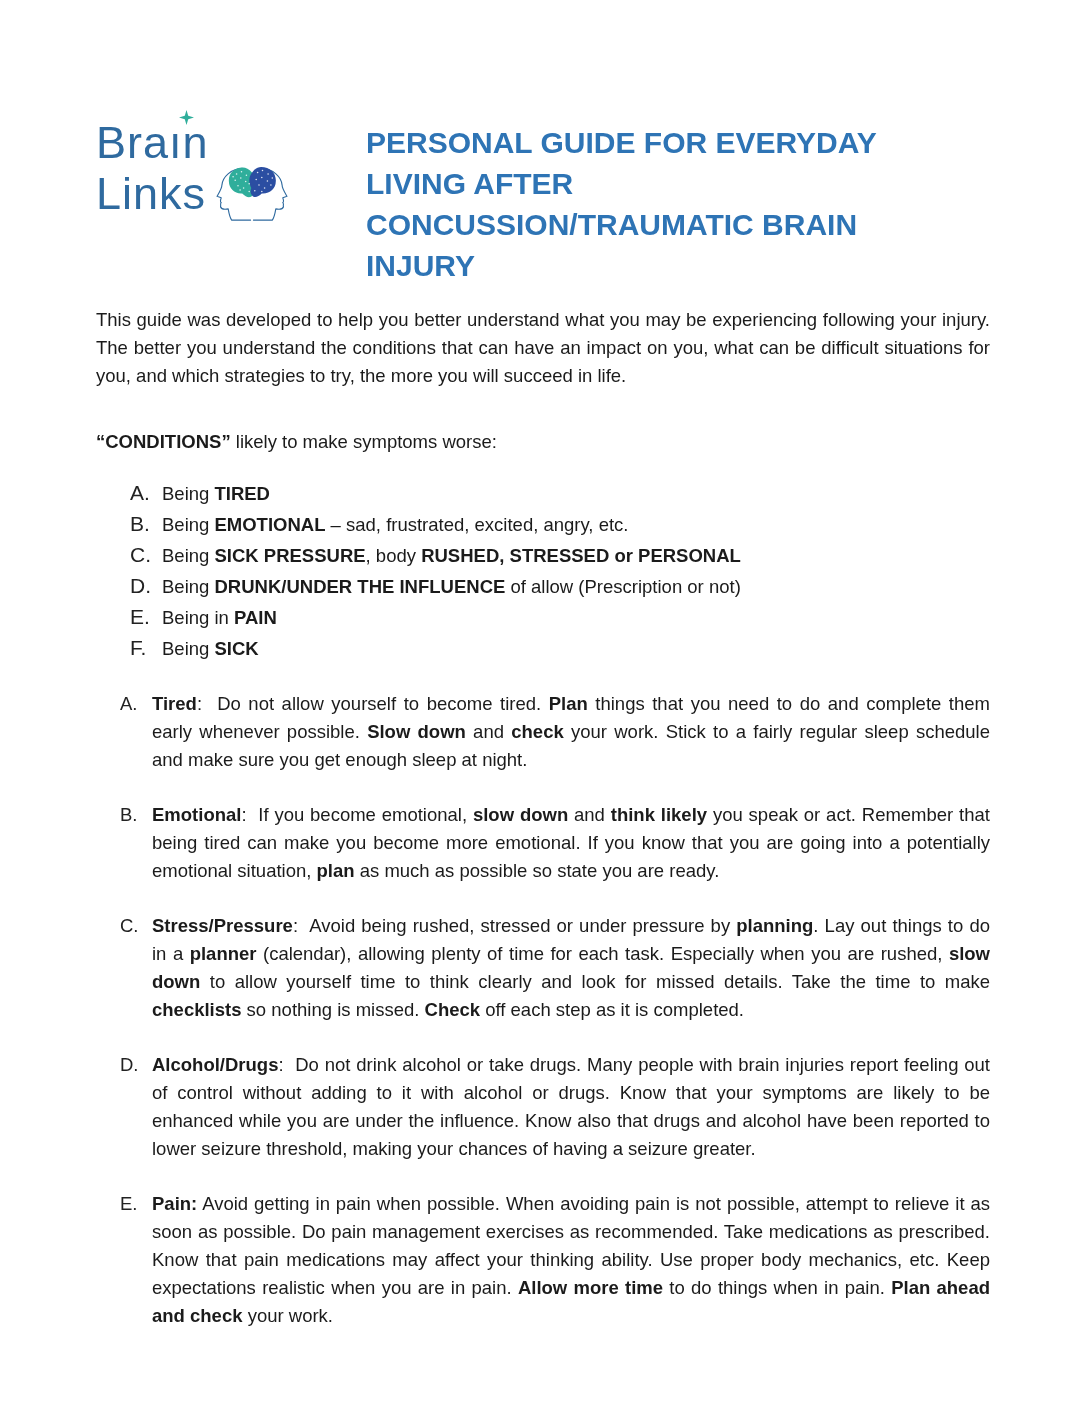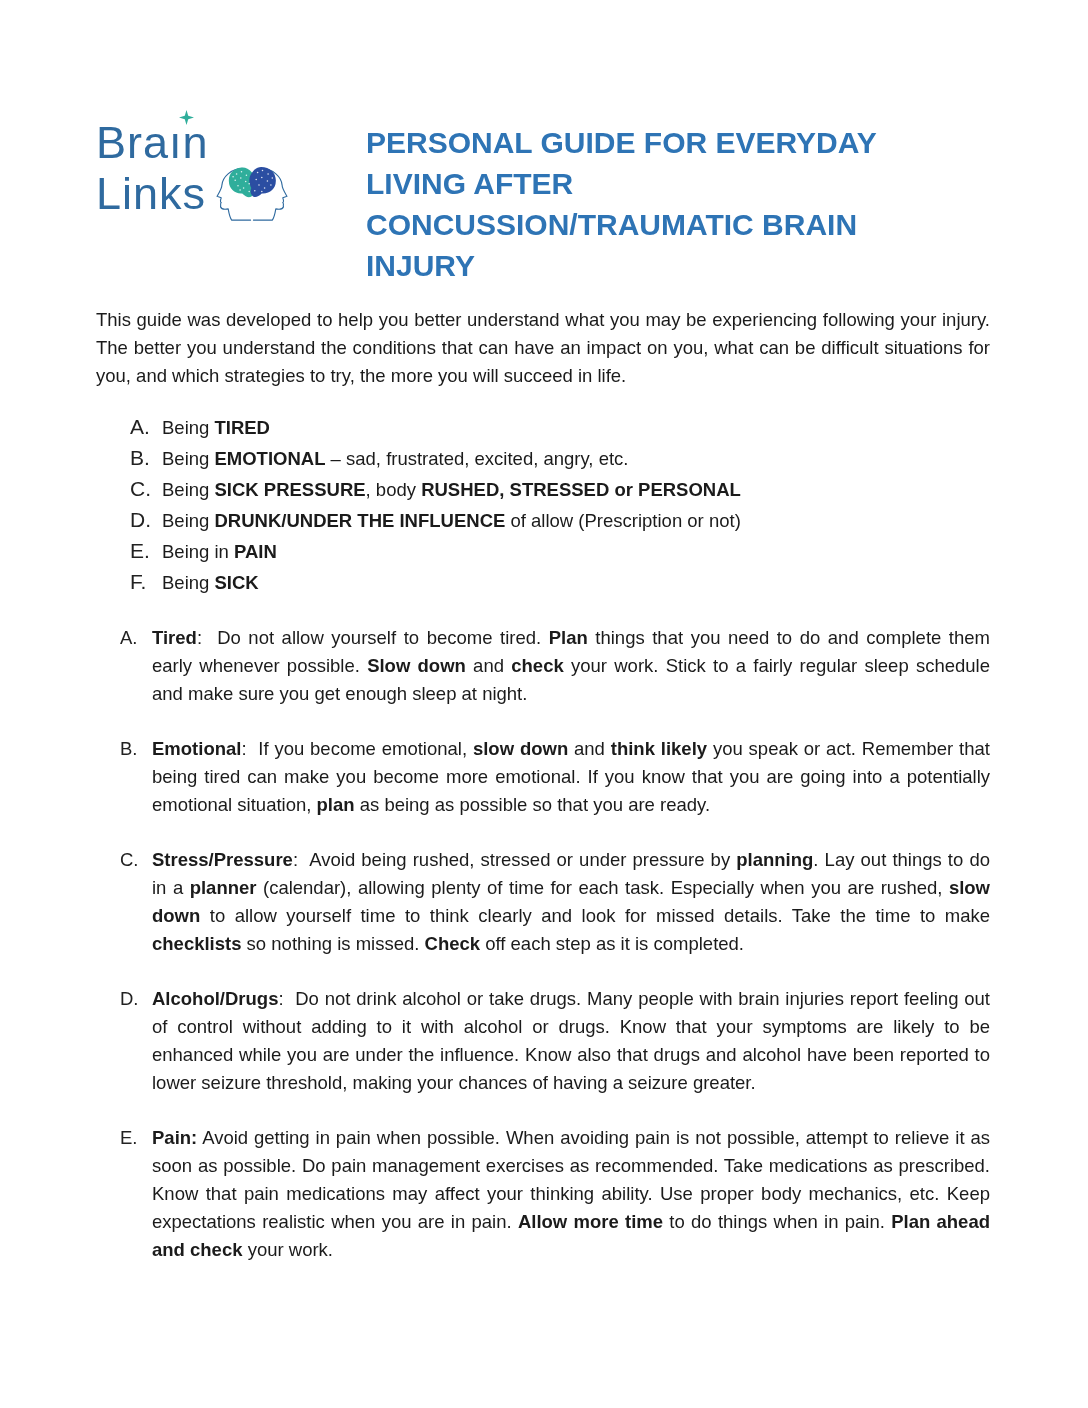--- a/index.html
+++ b/index.html
@@ -174,20 +174,21 @@
     </div>
 
     <div class="title-block">
       <div>PERSONAL GUIDE FOR EVERYDAY LIVING AFTER</div>
       <div>CONCUSSION/TRAUMATIC BRAIN INJURY</div>
     </div>
   </div>
 
   <p class="intro">This guide was developed to help you better understand what you may be experiencing following your injury. The better you understand the conditions that can have an impact on you, what can be difficult situations for you, and which strategies to try, the more you will succeed in life.</p>
 
+  <p class="section-heading"><b>“CONDITIONS”</b><span> likely to make symptoms worse:</span></p>
 
   <div class="cond-list">
 
       <div class="cond-item">
         <span class="cond-letter">A.</span>
         <span class="cond-text"><span>Being </span><b>TIRED</b></span>
       </div>
 
       <div class="cond-item">
         <span class="cond-letter">B.</span>
@@ -218,21 +219,21 @@
 
   <div class="strat-list">
 
       <div class="strat-item">
         <span class="strat-letter">A.</span>
         <span class="strat-text"><b>Tired</b><span>:&nbsp; Do not allow yourself to become tired. </span><b>Plan</b><span> things that you need to do and complete them early whenever possible. </span><b>Slow down</b><span> and </span><b>check</b><span> your work. Stick to a fairly regular sleep schedule and make sure you get enough sleep at night.</span></span>
       </div>
 
       <div class="strat-item">
         <span class="strat-letter">B.</span>
-        <span class="strat-text"><b>Emotional</b><span>:&nbsp; If you become emotional, </span><b>slow down</b><span> and </span><b>think likely</b><span> you speak or act. Remember that being tired can make you become more emotional. If you know that you are going into a potentially emotional situation, </span><b>plan</b><span> as being as possible so that you are ready.</span></span>
+        <span class="strat-text"><b>Emotional</b><span>:&nbsp; If you become emotional, </span><b>slow down</b><span> and </span><b>think likely</b><span> you speak or act. Remember that being tired can make you become more emotional. If you know that you are going into a potentially emotional situation, </span><b>plan</b><span> as much as possible so state you are ready.</span></span>
       </div>
 
       <div class="strat-item">
         <span class="strat-letter">C.</span>
         <span class="strat-text"><b>Stress/Pressure</b><span>:&nbsp; Avoid being rushed, stressed or under pressure by </span><b>planning</b><span>. Lay out things to do in a </span><b>planner</b><span> (calendar), allowing plenty of time for each task. Especially when you are rushed, </span><b>slow down</b><span> to allow yourself time to think clearly and look for missed details. Take the time to make </span><b>checklists</b><span> so nothing is missed. </span><b>Check</b><span> off each step as it is completed.</span></span>
       </div>
 
       <div class="strat-item">
         <span class="strat-letter">D.</span>
         <span class="strat-text"><b>Alcohol/Drugs</b><span>:&nbsp; Do not drink alcohol or take drugs. Many people with brain injuries report feeling out of control without adding to it with alcohol or drugs. Know that your symptoms are likely to be enhanced while you are under the influence. Know also that drugs and alcohol have been reported to lower seizure threshold, making your chances of having a seizure greater.</span></span>

